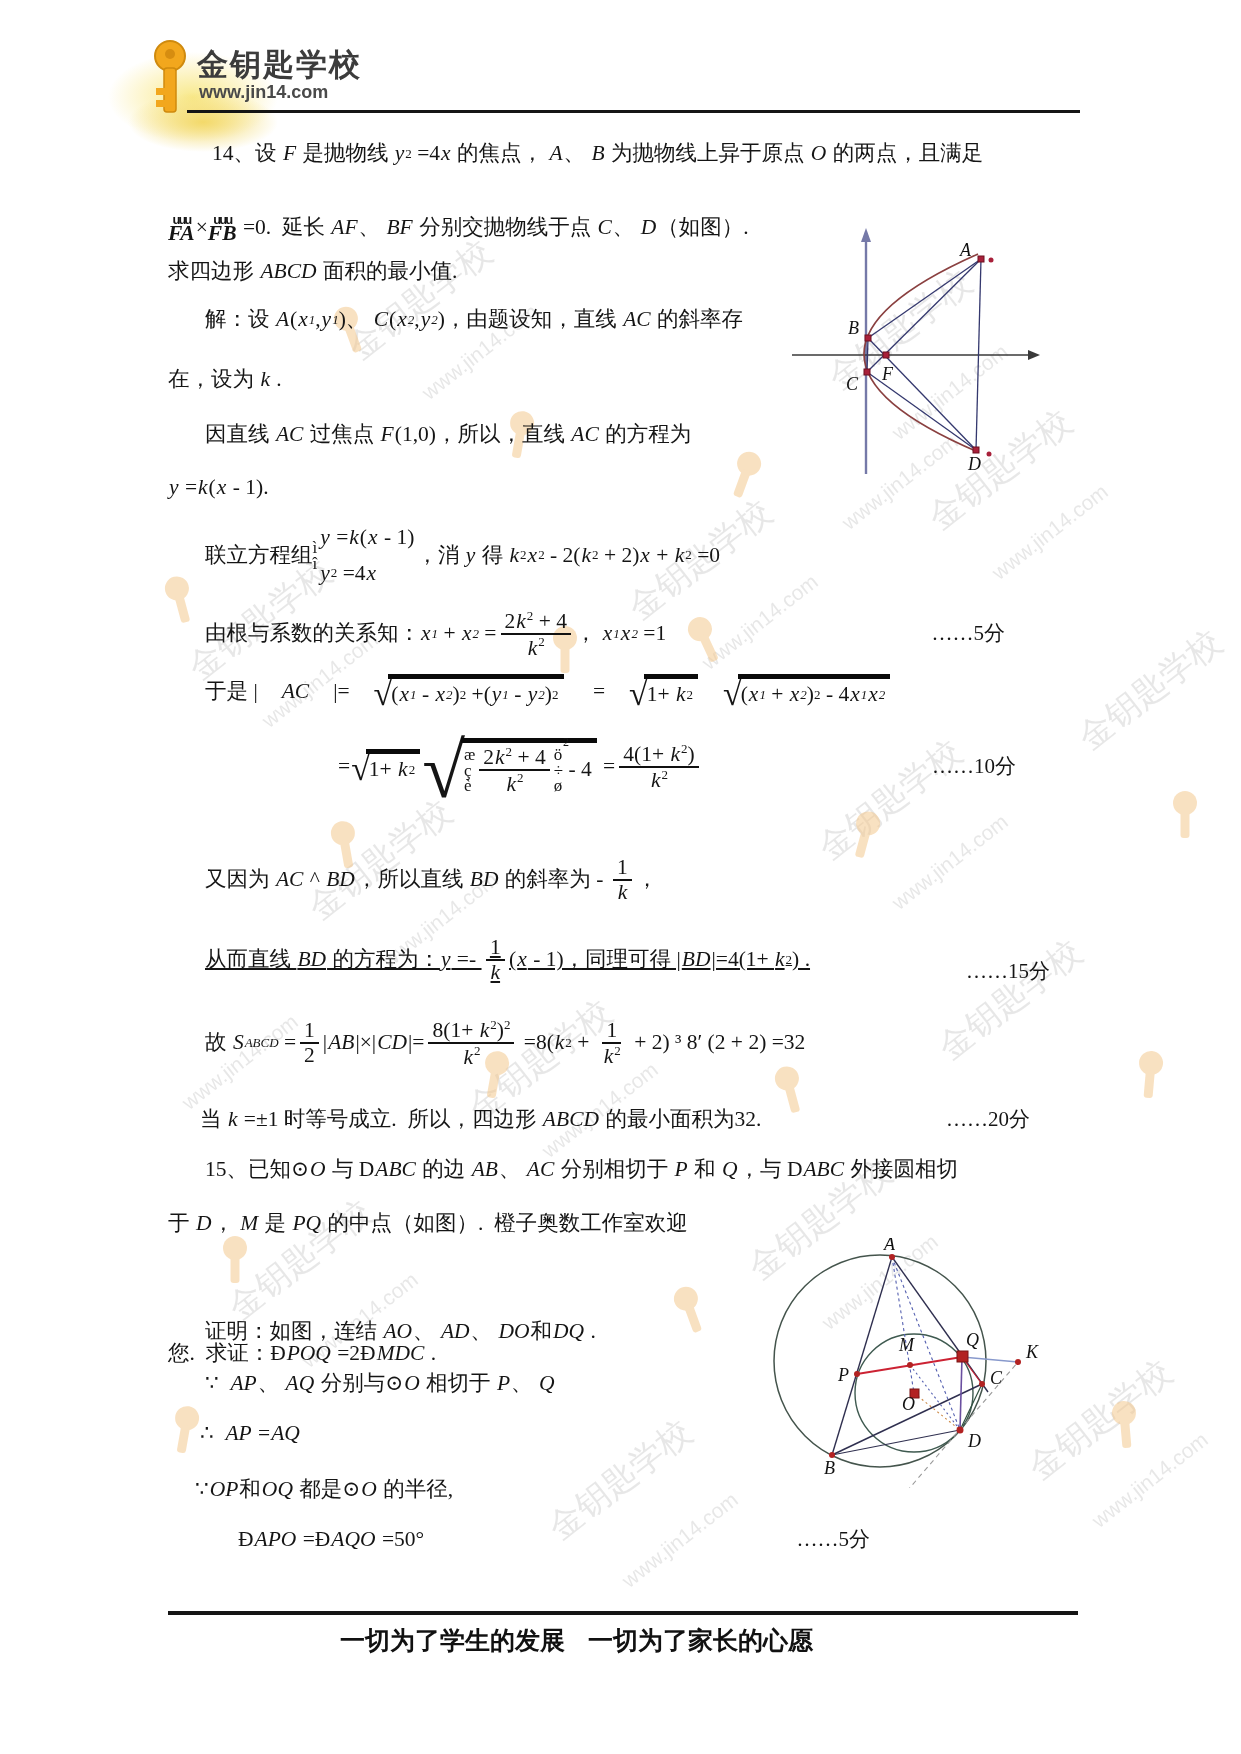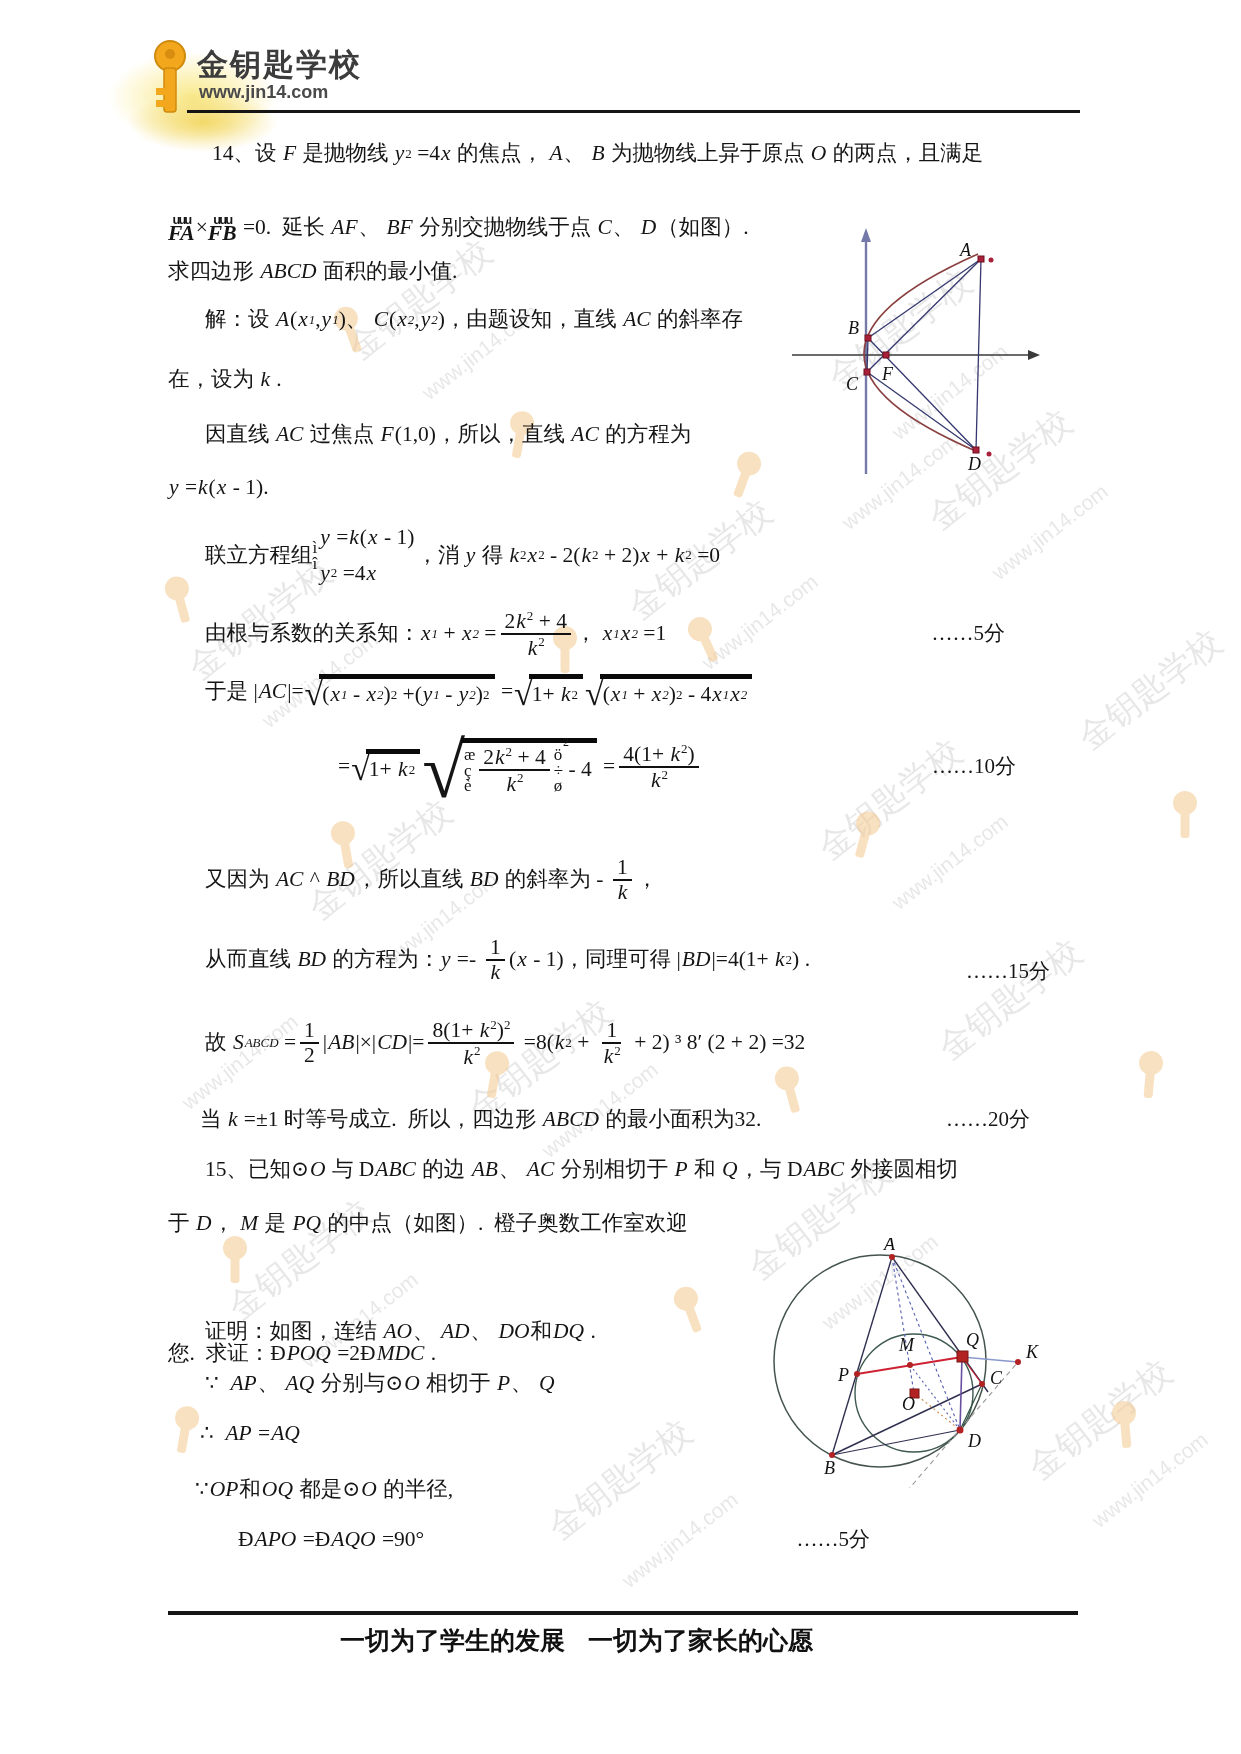--- a/index.html
+++ b/index.html
@@ -46,24 +46,24 @@
   .vec{display:inline-flex;flex-direction:column;align-items:center;line-height:.75;margin-right:1px;}
   .vmark{font-size:13px;font-weight:bold;letter-spacing:-2px;font-family:"Liberation Sans",sans-serif;}
   .vbase{font-style:italic;font-weight:bold;}
   .score{position:absolute;top:50%;transform:translateY(-50%);font-size:21px;}
   
   #l1{top:140px;left:205px;margin-left:7px;}      #l2{top:174px;left:168px;margin-top:40px;}
   #l3{top:258px;left:168px;}      #l4{top:306px;left:205px;}
   #l5{top:366px;left:168px;}      #l6{top:421px;left:205px;}
   #l7{top:474px;left:168px;}      #l8{top:524px;left:205px;}
   #l9{top:600px;left:205px;width:873px;margin-top:9px;}
-  #l10{top:674px;left:205px;}
+  #l10{top:674px;left:205px;gap:23px;}
   #l11{top:738px;left:338px;width:740px;}
   #l12{top:856px;left:205px;}
-  #l13{top:936px;left:205px;width:873px;}
+  #l13{top:936px;left:205px;width:873px;text-decoration:underline;}
   #l14{top:1018px;left:205px;}
   #l15{top:1106px;left:200px;width:878px;}
   #l16{top:1156px;left:205px;}    #l17{top:1210px;left:168px;}
   #l18{top:1340px;left:168px;}    #l19{top:1318px;left:205px;}
   #l20{top:1370px;left:205px;}    #l21{top:1420px;left:200px;}
   #l22{top:1476px;left:195px;}    #l23{top:1526px;left:238px;width:840px;}
   #l9 .score{right:73px;}  #l11 .score{right:62px;} #l13 .score{right:28px;margin-top:12px;}
   #l15 .score{right:48px;} #l23 .score{right:208px;}
   
   .fig{position:absolute;}
@@ -156,21 +156,21 @@
       <div class="line" id="l13"><span class="rt">从而直线 </span><span class="rv">BD</span><span class="rt"> 的方程为：</span><span class="rv">y</span><span class="rt"> =- </span><span class="frac"><span class="fn"><span class="rt">1</span></span><span class="fd"><span class="rv">k</span></span></span><span class="rt">(</span><span class="rv">x</span><span class="rt"> - 1)，同理可得 |</span><span class="rv">BD</span><span class="rt">|=4(1+ </span><span class="rv">k</span><sup class="rsup">2</sup><span class="rt">) .</span><span class="score">……15分</span></div>
       <div class="line" id="l14"><span class="rt">故 </span><span class="rv">S</span><sub class="rsub">ABCD</sub><span class="rt"> =</span><span class="frac"><span class="fn"><span class="rt">1</span></span><span class="fd"><span class="rt">2</span></span></span><span class="rt">|</span><span class="rv">AB</span><span class="rt">|×|</span><span class="rv">CD</span><span class="rt">|=</span><span class="frac"><span class="fn"><span class="rt">8(1+ </span><span class="rv">k</span><sup class="rsup">2</sup><span class="rt">)</span><sup class="rsup">2</sup></span><span class="fd"><span class="rv">k</span><sup class="rsup">2</sup></span></span><span class="rt"> =8(</span><span class="rv">k</span><sup class="rsup">2</sup><span class="rt"> + </span><span class="frac"><span class="fn"><span class="rt">1</span></span><span class="fd"><span class="rv">k</span><sup class="rsup">2</sup></span></span><span class="rt"> + 2) ³ 8′ (2 + 2) =32</span></div>
       <div class="line" id="l15"><span class="rt">当 </span><span class="rv">k</span><span class="rt"> =±1 时等号成立.  所以，四边形 </span><span class="rv">ABCD</span><span class="rt"> 的最小面积为32.</span><span class="score">……20分</span></div>
       <div class="line" id="l16"><span class="rt">15、已知⊙</span><span class="rv">O</span><span class="rt"> 与 D</span><span class="rv">ABC</span><span class="rt"> 的边 </span><span class="rv">AB</span><span class="rt">、 </span><span class="rv">AC</span><span class="rt"> 分别相切于 </span><span class="rv">P</span><span class="rt"> 和 </span><span class="rv">Q</span><span class="rt">，与 D</span><span class="rv">ABC</span><span class="rt"> 外接圆相切</span></div>
       <div class="line" id="l17"><span class="rt">于 </span><span class="rv">D</span><span class="rt">， </span><span class="rv">M</span><span class="rt"> 是 </span><span class="rv">PQ</span><span class="rt"> 的中点（如图）.  橙子奥数工作室欢迎</span></div>
       <div class="line" id="l18"><span class="rt">您.  求证：Ð</span><span class="rv">POQ</span><span class="rt"> =2Ð</span><span class="rv">MDC</span><span class="rt"> .</span></div>
       <div class="line" id="l19"><span class="rt">证明：如图，连结 </span><span class="rv">AO</span><span class="rt">、 </span><span class="rv">AD</span><span class="rt">、 </span><span class="rv">DO</span><span class="rt">和</span><span class="rv">DQ</span><span class="rt"> .</span></div>
       <div class="line" id="l20"><span class="rt">∵  </span><span class="rv">AP</span><span class="rt">、 </span><span class="rv">AQ</span><span class="rt"> 分别与⊙</span><span class="rv">O</span><span class="rt"> 相切于 </span><span class="rv">P</span><span class="rt">、 </span><span class="rv">Q</span></div>
       <div class="line" id="l21"><span class="rt">∴  </span><span class="rv">AP</span><span class="rt"> =</span><span class="rv">AQ</span></div>
       <div class="line" id="l22"><span class="rt">∵</span><span class="rv">OP</span><span class="rt">和</span><span class="rv">OQ</span><span class="rt"> 都是⊙</span><span class="rv">O</span><span class="rt"> 的半径,</span></div>
-      <div class="line" id="l23"><span class="rt">Ð</span><span class="rv">APO</span><span class="rt"> =Ð</span><span class="rv">AQO</span><span class="rt"> =90°</span><span class="score">……5分</span></div>
+      <div class="line" id="l23"><span class="rt">Ð</span><span class="rv">APO</span><span class="rt"> =Ð</span><span class="rv">AQO</span><span class="rt"> =50°</span><span class="score">……5分</span></div>
     </div>
 
   <svg id="fig1" class="fig" width="262" height="278">
     <line x1="78" y1="36" x2="78" y2="272" stroke="#7579a8" stroke-width="2.4"></line>
     <polygon points="78,26 73,40 83,40" fill="#7579a8"></polygon>
     <line x1="4" y1="153" x2="242" y2="153" stroke="#3a3a3a" stroke-width="1.4"></line>
     <polygon points="252,153 240,148 240,158" fill="#3a3a3a"></polygon>
     <path d="M190,52 Q-38,153 190,250" fill="none" stroke="#8a4040" stroke-width="1.7"></path>
     <g stroke="#34386e" stroke-width="1.3">
       <line x1="193" y1="57" x2="80" y2="136"></line>

